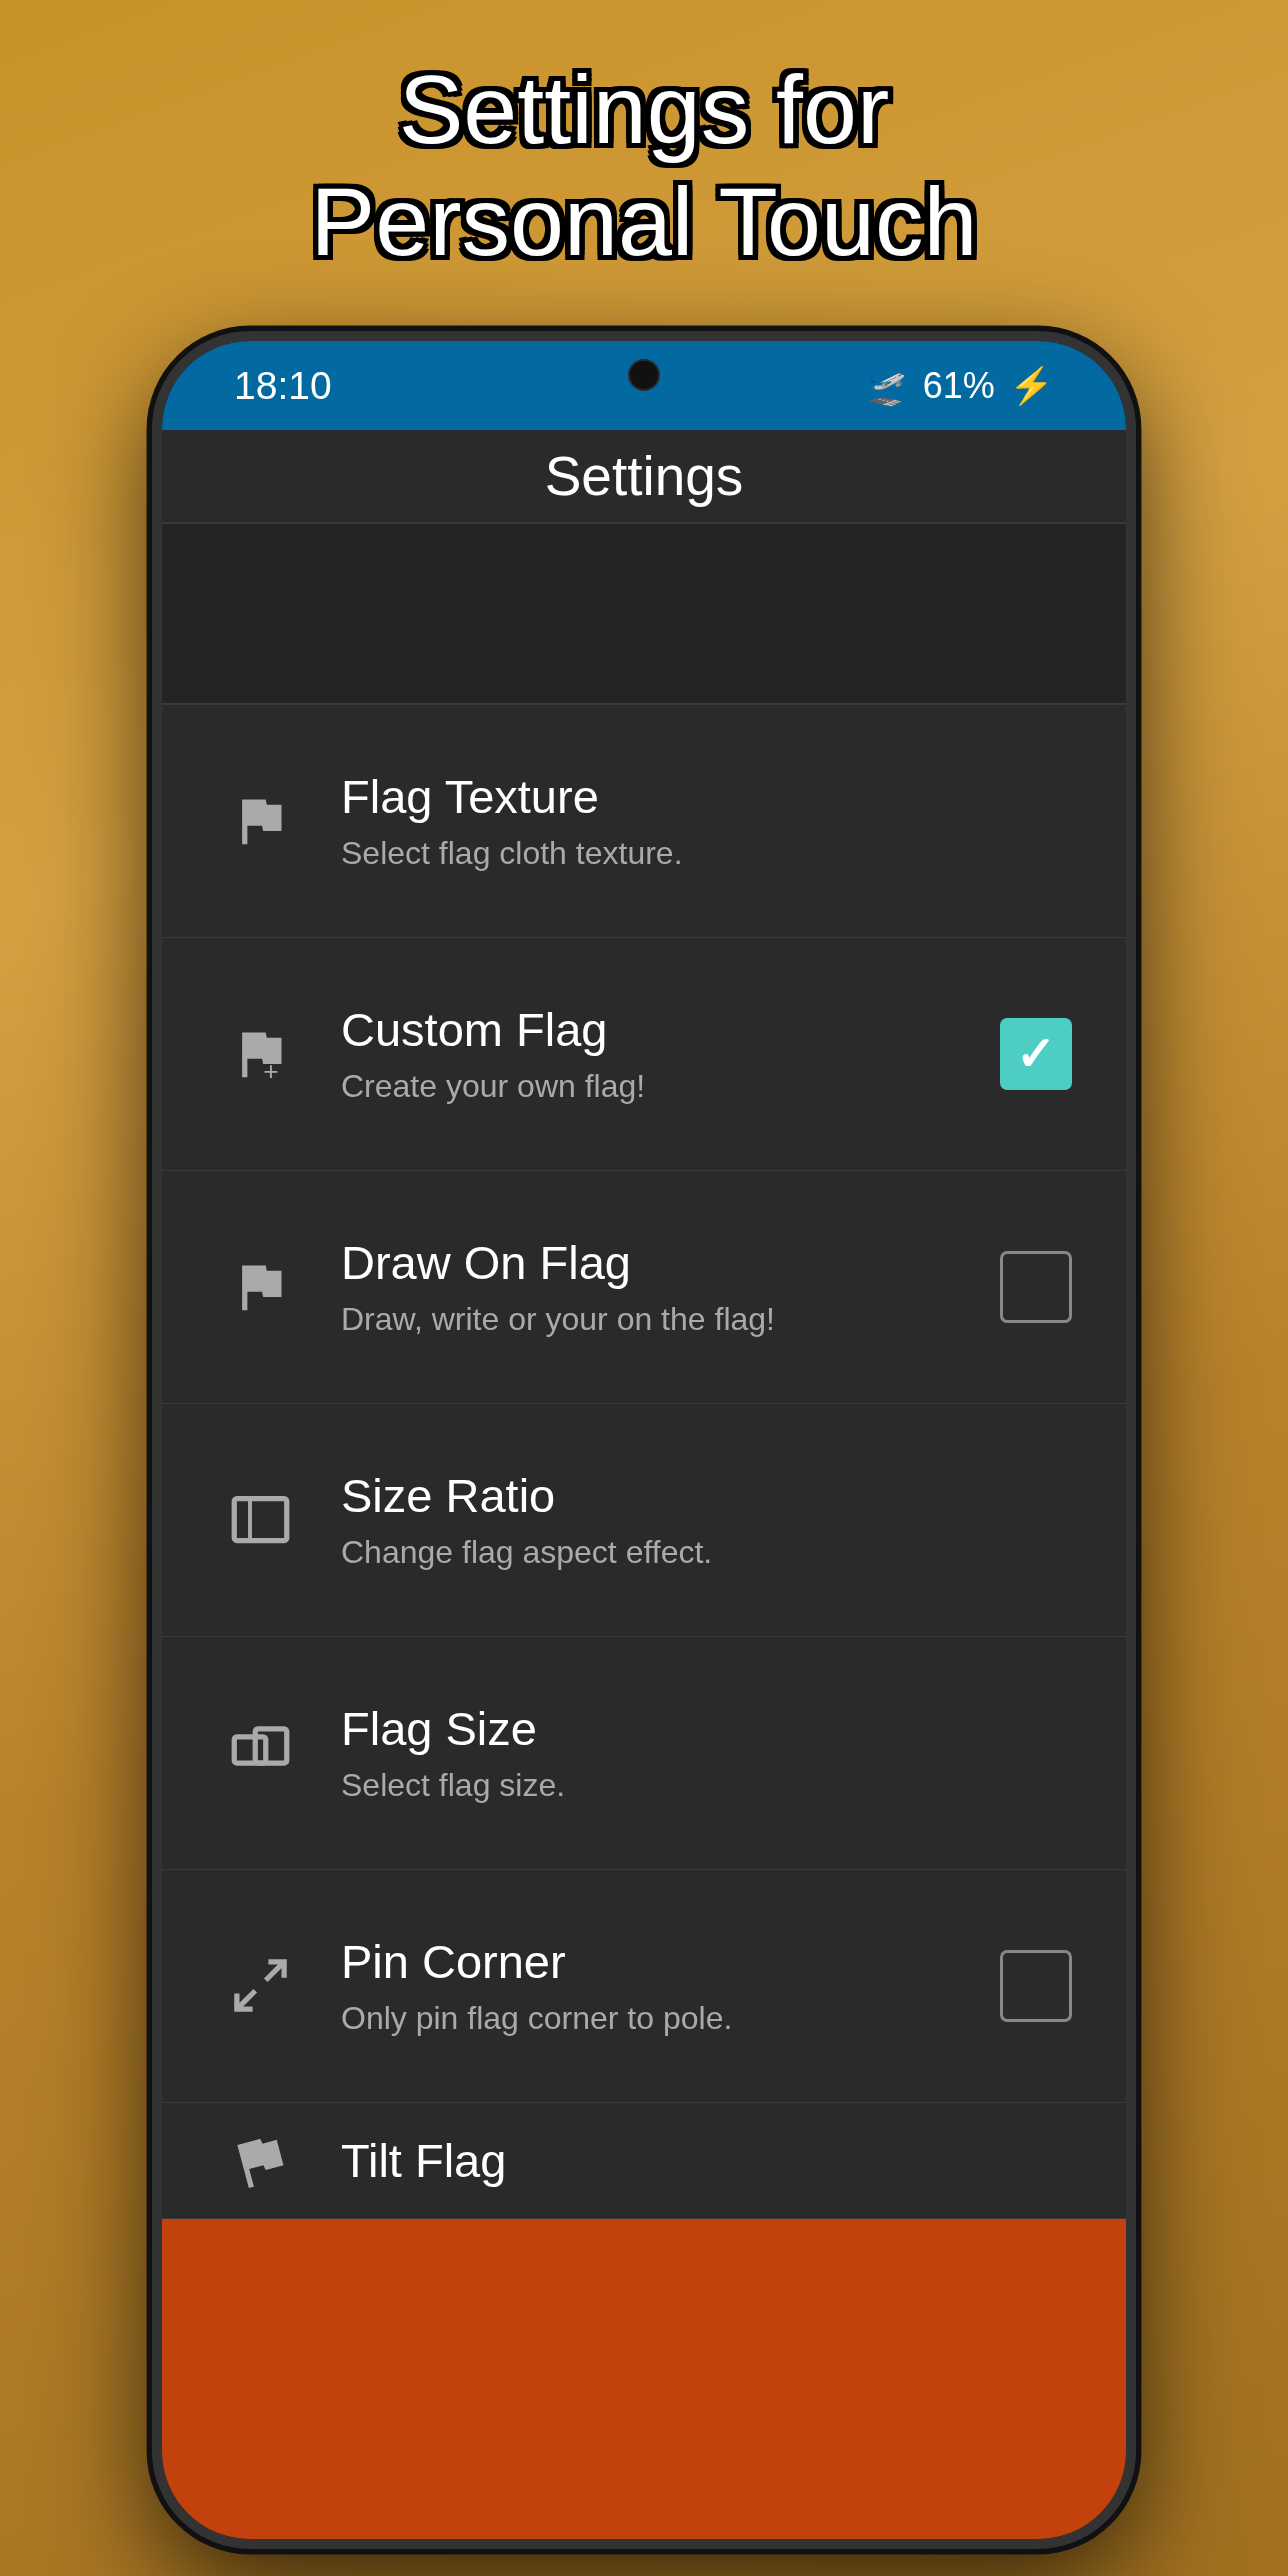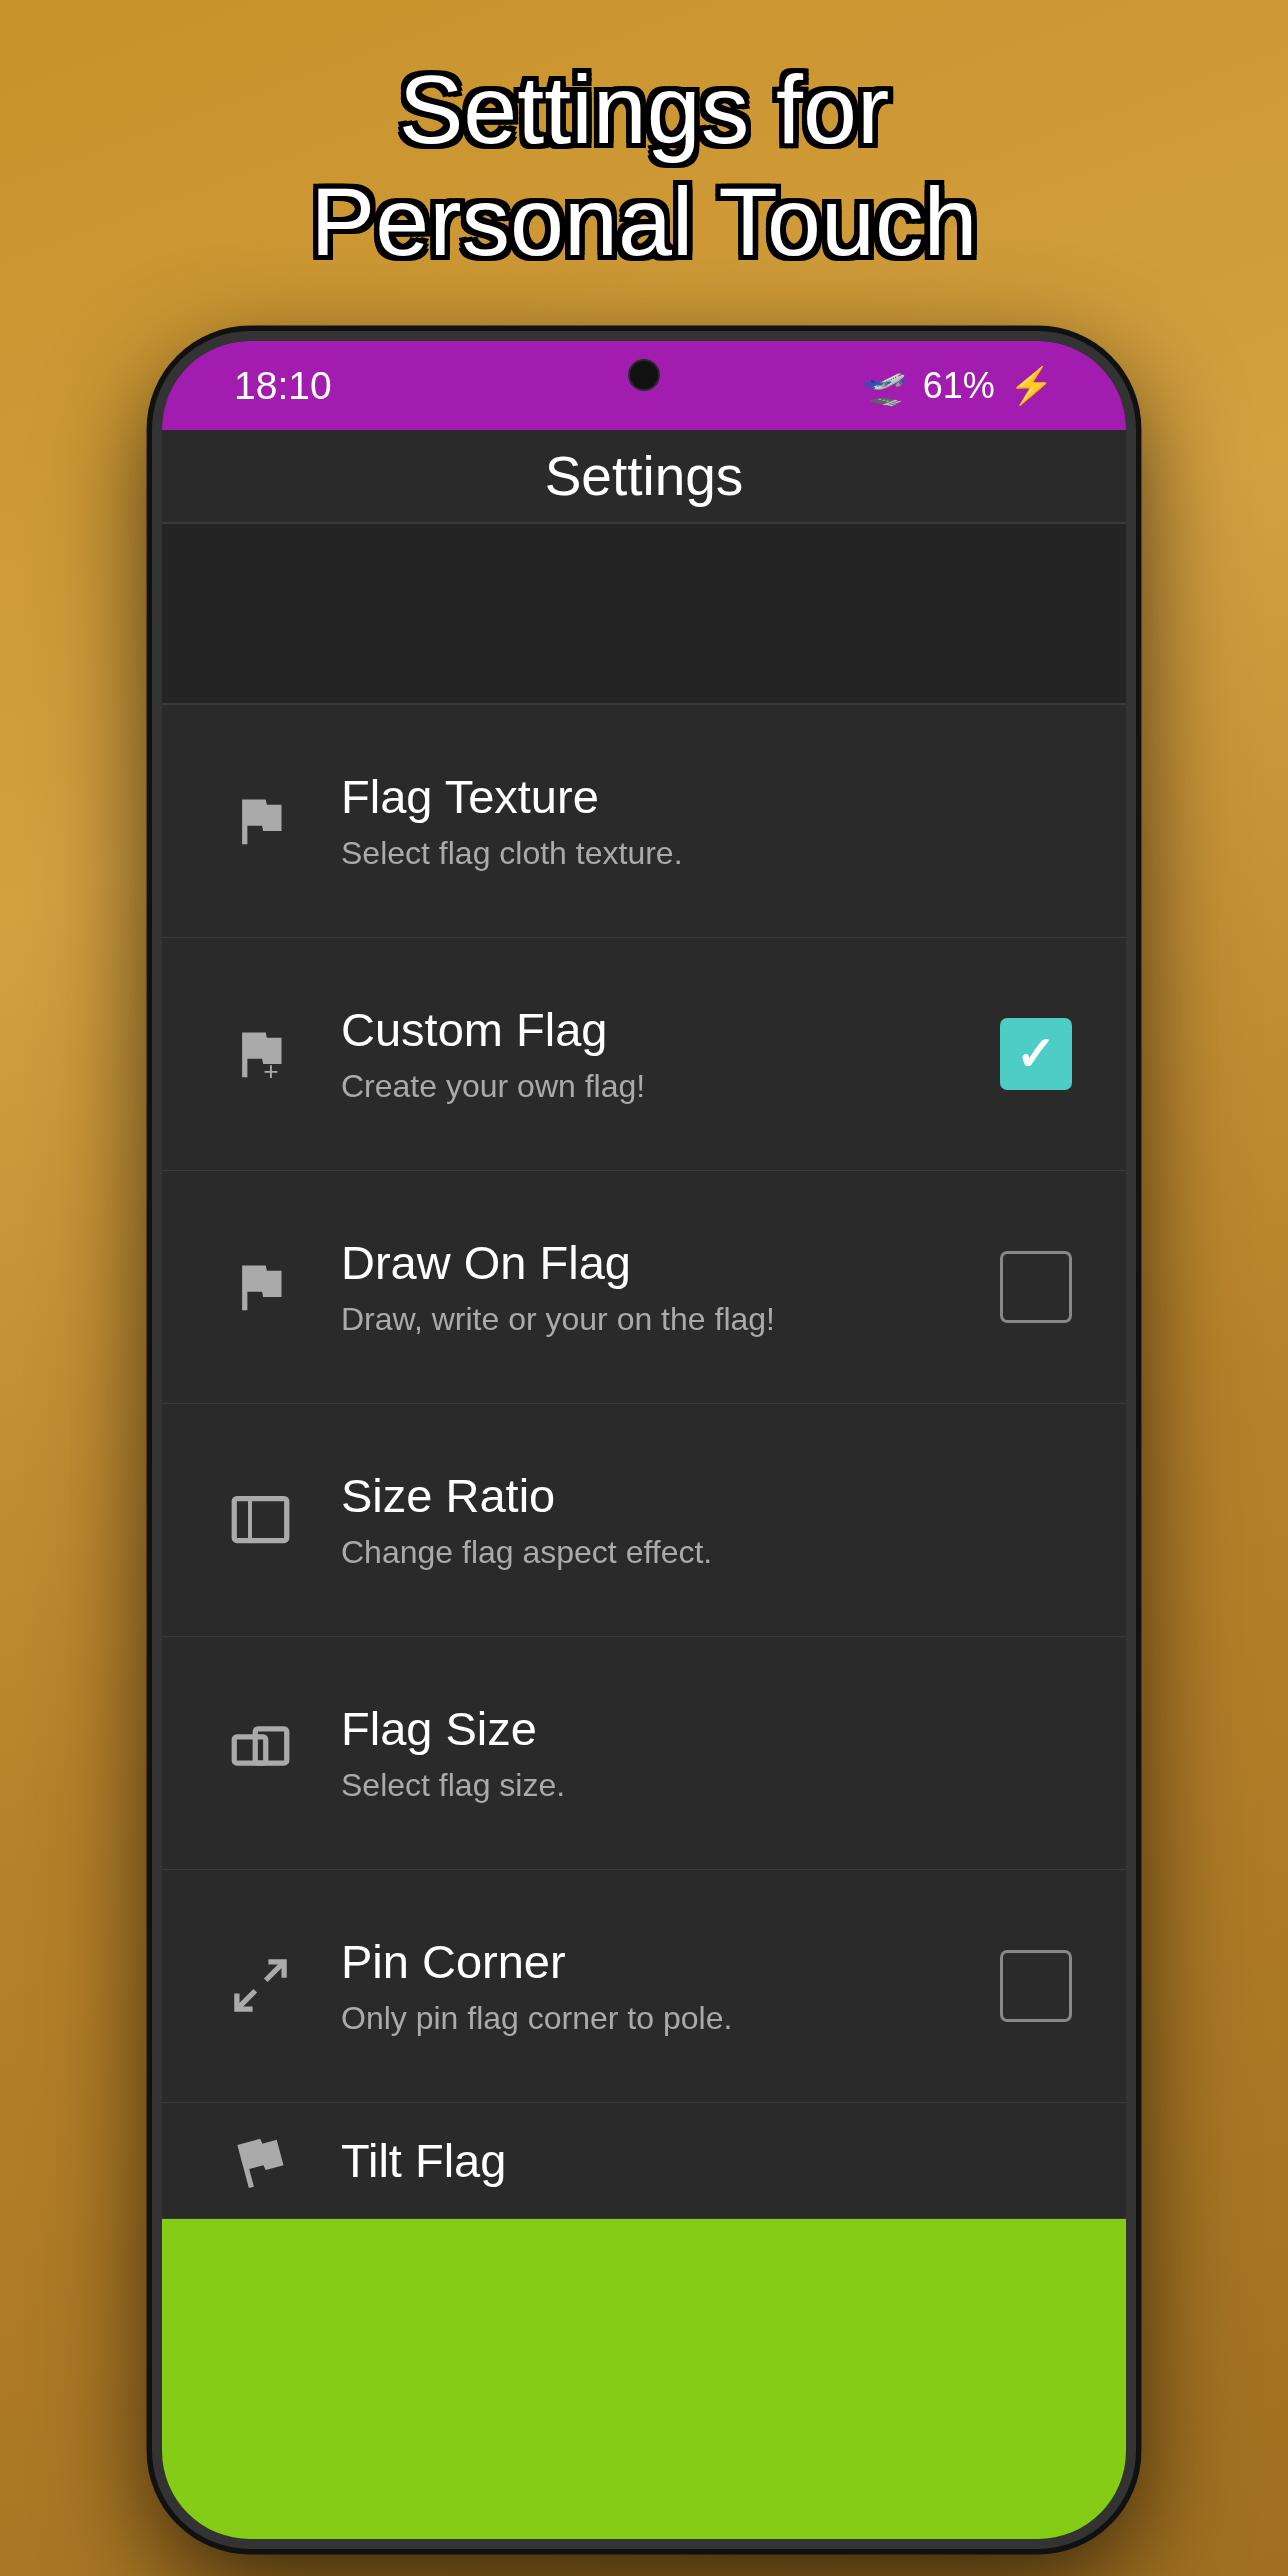--- a/index.html
+++ b/index.html
@@ -56,21 +56,21 @@
       right: -16px;
       top: 537px;
       width: 12.5px;
       height: 143px;
       background: #2a2a2a;
       border-radius: 0 5.4px 5.4px 0;
     }
 
     
     .status-bar {
-      background: #a21caf;
+      background: #0369a1;
       height: 89px;
       display: flex;
       align-items: center;
       justify-content: space-between;
       padding: 0 72px;
       flex-shrink: 0;
     }
 
     .status-time {
       color: white;
@@ -125,21 +125,21 @@
     
     .empty-section {
       height: 179px;
       background: #242424;
       flex-shrink: 0;
     }
 
     
     .settings-list {
       flex: 1;
-      background: #84cc16;
+      background: #c2410c;
       overflow: hidden;
     }
 
     .settings-item {
       display: flex;
       align-items: center;
       padding: 0 54px;
       height: 233px;
       border-bottom: 1.8px solid #3a3a3a;
       cursor: pointer;

